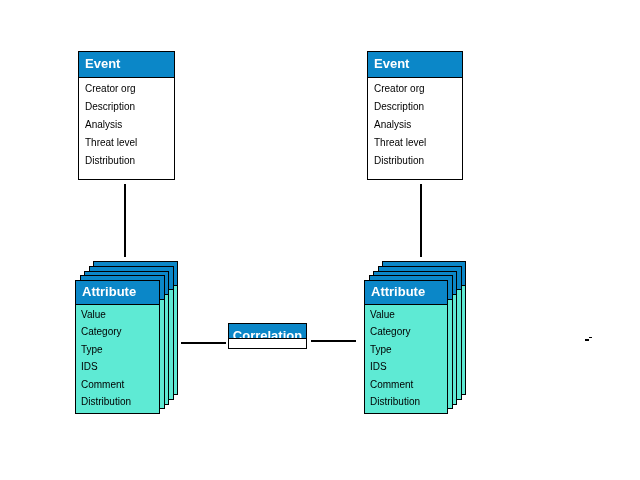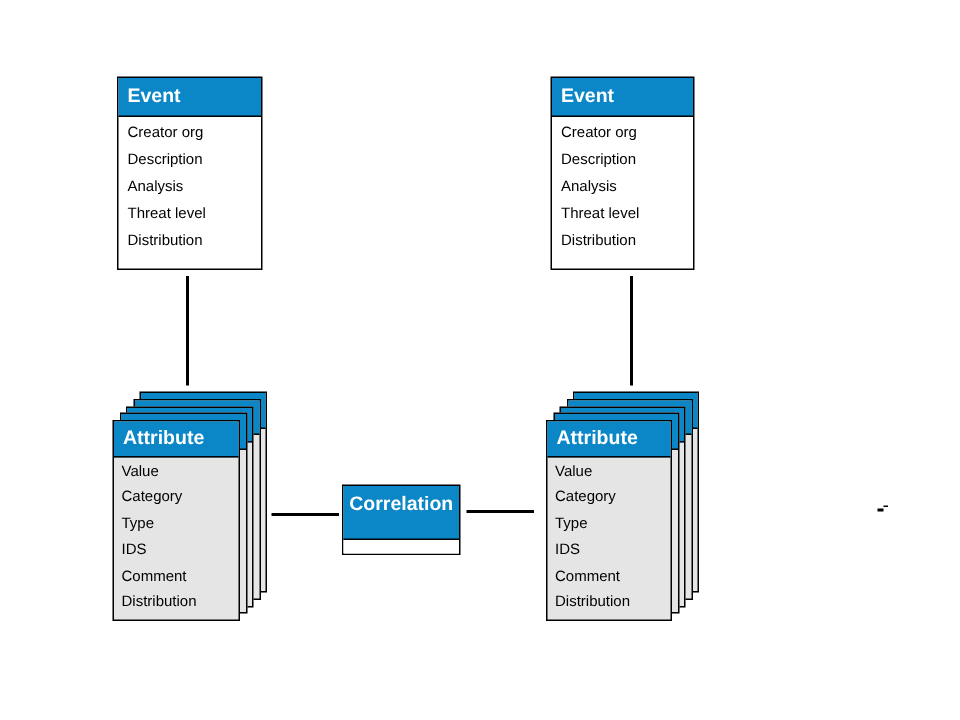--- a/index.html
+++ b/index.html
@@ -27,21 +27,21 @@
     border-bottom:1.5px solid var(--ink);
     color:#fff;
     font-weight:bold;
     font-size:13px;
     padding-left:6px;
     white-space:nowrap;
     overflow:hidden;
   }
   .event-header{height:25.5px;line-height:24px;}
   .attr-header{height:23.5px;line-height:22px;}
-  .corr-header{height:36px;line-height:24px;padding-left:0;text-align:center;}
+  .corr-header{height:15px;line-height:24px;padding-left:0;text-align:center;}
   .entity-body{padding-top:2px;}
   .row{
     font-size:10px;
     line-height:18px;
     padding-left:6px;
     white-space:nowrap;
     overflow:hidden;
   }
   .attr-body{padding-top:1px;}
   .attr-body .row{line-height:17.5px;padding-left:5px;}
@@ -49,21 +49,21 @@
 
   
   #event-left{left:78px;top:51px;width:97px;height:129px;}
   #event-right{left:367px;top:51px;width:96px;height:129px;}
 
   .stack{position:absolute;}
   #stack-left{left:75px;top:261px;width:104px;height:154px;}
   #stack-right{left:364px;top:261px;width:103px;height:154px;}
   .stack .card{
     position:absolute;
-    background:#e5e5e5;
+    background:#5eead4;
     border:1.5px solid var(--ink);
     width:85px;height:134px;
   }
   #stack-right .card{width:84px;}
   .stack .front{left:0;top:19px;z-index:10;}
   .stack .g1{left:4.5px;top:14.25px;z-index:9;}
   .stack .g2{left:9px;top:9.5px;z-index:8;}
   .stack .g3{left:13.5px;top:4.75px;z-index:7;}
   .stack .g4{left:18px;top:0;z-index:6;}
   .ghost-header{

